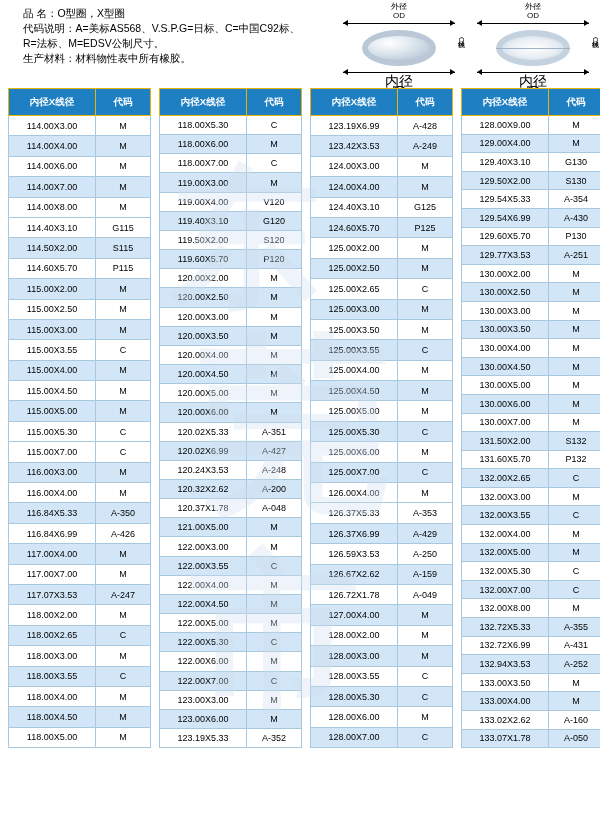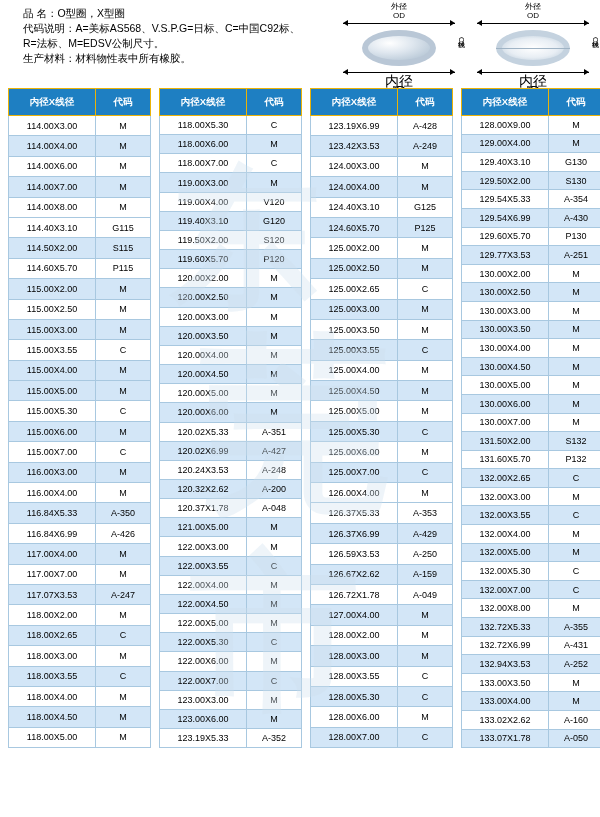--- a/index.html
+++ b/index.html
@@ -268,31 +268,31 @@
           <td class="code">M</td>
         </tr>
         <tr>
           <td class="size">115.00X3.55</td>
           <td class="code">C</td>
         </tr>
         <tr class="alt">
           <td class="size">115.00X4.00</td>
           <td class="code">M</td>
         </tr>
+        <tr>
+          <td class="size">115.00X4.50</td>
+          <td class="code">M</td>
+        </tr>
         <tr class="alt">
           <td class="size">115.00X5.00</td>
           <td class="code">M</td>
         </tr>
         <tr>
           <td class="size">115.00X5.30</td>
           <td class="code">C</td>
-        </tr>
-        <tr class="alt">
-          <td class="size">115.00X6.00</td>
-          <td class="code">M</td>
         </tr>
         <tr>
           <td class="size">115.00X7.00</td>
           <td class="code">C</td>
         </tr>
         <tr class="alt">
           <td class="size">116.00X3.00</td>
           <td class="code">M</td>
         </tr>
         <tr>

